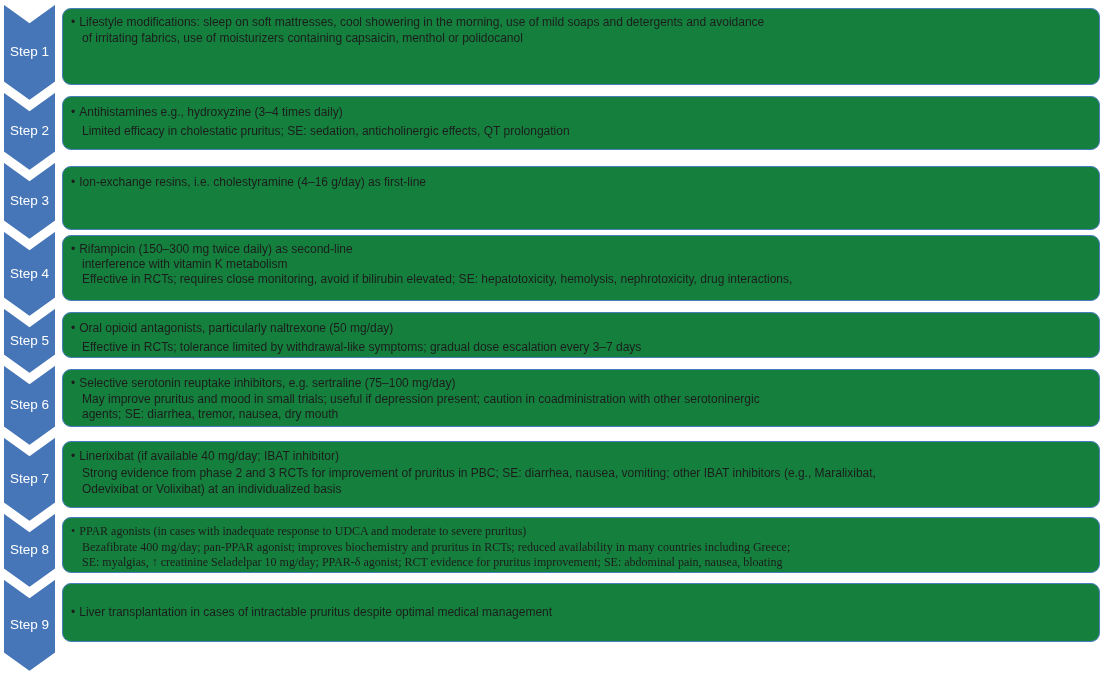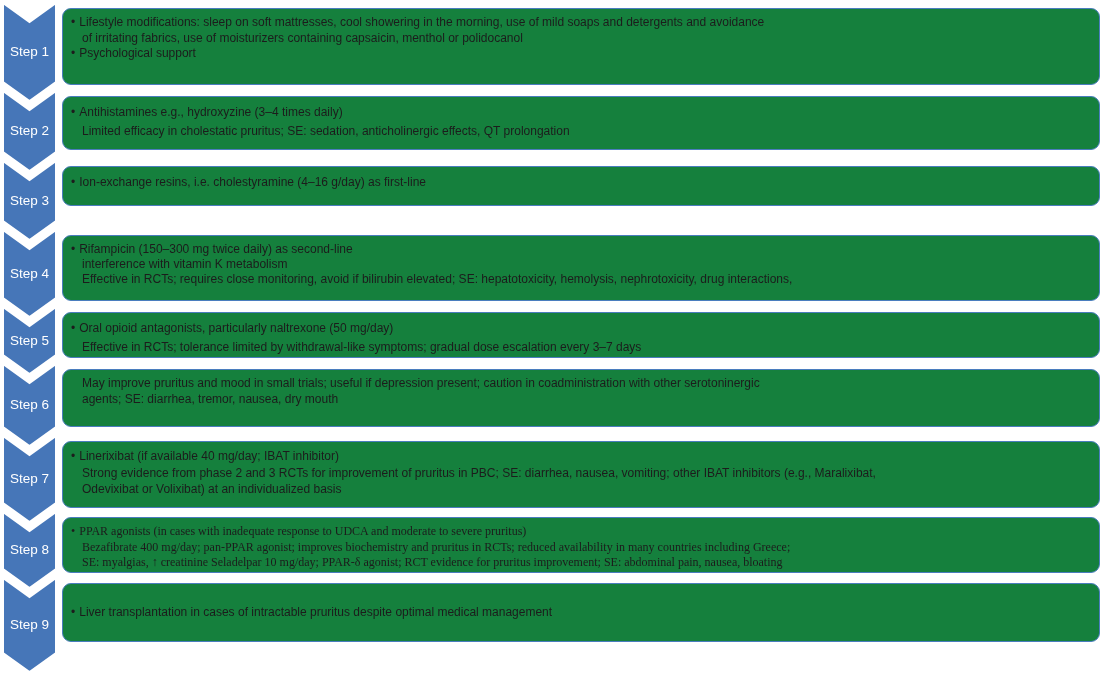--- a/index.html
+++ b/index.html
@@ -37,39 +37,38 @@
 
 <div id="canvas">
     <div>
       <svg class="chev-svg" width="55" height="100" viewBox="0 0 55 100" style="top: 2px;">
         <polygon points="1,1 27.5,20 54,1 54,80 27.5,99 1,80" fill="#4676b8" stroke="#ffffff" stroke-width="2"></polygon>
       </svg>
       <div class="step-label" style="top: 43px;">Step 1</div>
       <div class="step-box" style="top: 8px; height: 77px; line-height: 15.5px;">
         <div class="line"><span class="dot">•</span><span>Lifestyle modifications: sleep on soft mattresses, cool showering in the morning, use of mild soaps and detergents and avoidance</span></div>
         <div class="line cont"><span>of irritating fabrics, use of moisturizers containing capsaicin, menthol or polidocanol</span></div>
-        <div class="line"><span class="dot">•</span><span>Psychological support</span></div>
       </div>
     </div>
     <div>
       <svg class="chev-svg" width="55" height="82" viewBox="0 0 55 82" style="top: 90px;">
         <polygon points="1,1 27.5,20 54,1 54,62 27.5,81 1,62" fill="#4676b8" stroke="#ffffff" stroke-width="2"></polygon>
       </svg>
       <div class="step-label" style="top: 122px;">Step 2</div>
       <div class="step-box" style="top: 96px; height: 54px; line-height: 19px;">
         <div class="line"><span class="dot">•</span><span>Antihistamines e.g., hydroxyzine (3–4 times daily)</span></div>
         <div class="line cont"><span>Limited efficacy in cholestatic pruritus; SE: sedation, anticholinergic effects, QT prolongation</span></div>
       </div>
     </div>
     <div>
       <svg class="chev-svg" width="55" height="81" viewBox="0 0 55 81" style="top: 160px;">
         <polygon points="1,1 27.5,20 54,1 54,61 27.5,80 1,61" fill="#4676b8" stroke="#ffffff" stroke-width="2"></polygon>
       </svg>
       <div class="step-label" style="top: 191.5px;">Step 3</div>
-      <div class="step-box" style="top: 166px; height: 40px; line-height: 19px;">
+      <div class="step-box" style="top: 166px; height: 64px; line-height: 19px;">
         <div class="line"><span class="dot">•</span><span>Ion-exchange resins, i.e. cholestyramine (4–16 g/day) as first-line</span></div>
       </div>
     </div>
     <div>
       <svg class="chev-svg" width="55" height="89" viewBox="0 0 55 89" style="top: 229px;">
         <polygon points="1,1 27.5,20 54,1 54,69 27.5,88 1,69" fill="#4676b8" stroke="#ffffff" stroke-width="2"></polygon>
       </svg>
       <div class="step-label" style="top: 264.5px;">Step 4</div>
       <div class="step-box" style="top: 235px; height: 66px; line-height: 15px;">
         <div class="line"><span class="dot">•</span><span>Rifampicin (150–300 mg twice daily) as second-line</span></div>
@@ -86,20 +85,21 @@
         <div class="line"><span class="dot">•</span><span>Oral opioid antagonists, particularly naltrexone (50 mg/day)</span></div>
         <div class="line cont"><span>Effective in RCTs; tolerance limited by withdrawal-like symptoms; gradual dose escalation every 3–7 days</span></div>
       </div>
     </div>
     <div>
       <svg class="chev-svg" width="55" height="84" viewBox="0 0 55 84" style="top: 363px;">
         <polygon points="1,1 27.5,20 54,1 54,64 27.5,83 1,64" fill="#4676b8" stroke="#ffffff" stroke-width="2"></polygon>
       </svg>
       <div class="step-label" style="top: 396px;">Step 6</div>
       <div class="step-box" style="top: 369px; height: 58px; line-height: 15.5px;">
+        <div class="line"><span class="dot">•</span><span>Selective serotonin reuptake inhibitors, e.g. sertraline (75–100 mg/day)</span></div>
         <div class="line cont"><span>May improve pruritus and mood in small trials; useful if depression present; caution in coadministration with other serotoninergic</span></div>
         <div class="line cont"><span>agents; SE: diarrhea, tremor, nausea, dry mouth</span></div>
       </div>
     </div>
     <div>
       <svg class="chev-svg" width="55" height="88" viewBox="0 0 55 88" style="top: 435px;">
         <polygon points="1,1 27.5,20 54,1 54,68 27.5,87 1,68" fill="#4676b8" stroke="#ffffff" stroke-width="2"></polygon>
       </svg>
       <div class="step-label" style="top: 470px;">Step 7</div>
       <div class="step-box" style="top: 441px; height: 67px; line-height: 16.5px;">

